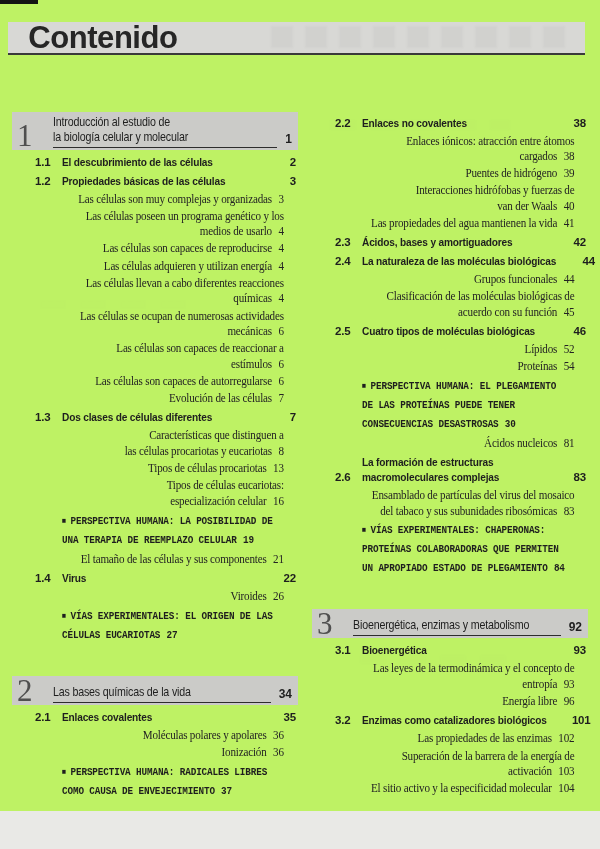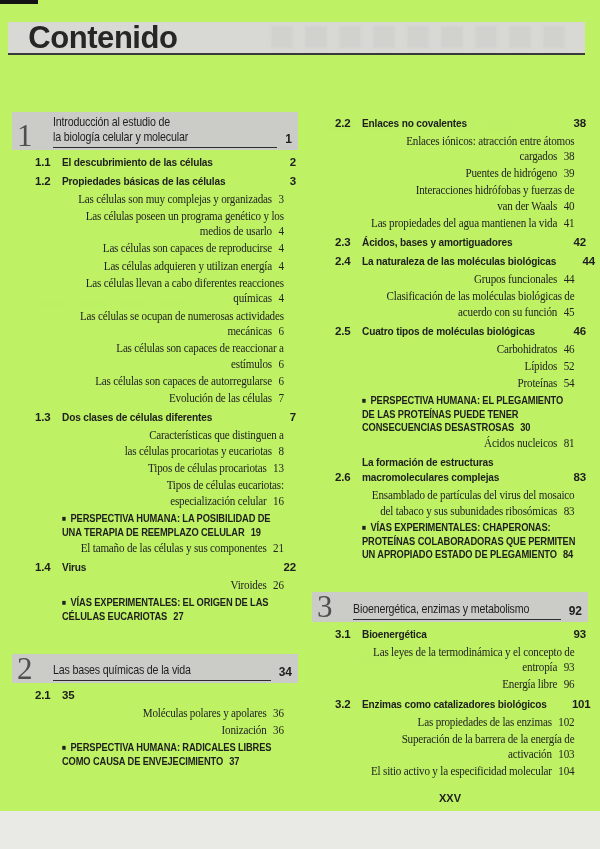--- a/index.html
+++ b/index.html
@@ -68,21 +68,21 @@
     margin:0 0 1.6px 40px;
     font-family:"Liberation Serif",serif;font-size:11.8px;line-height:15.6px;
     letter-spacing:-.2px;color:#232323;text-align:right;
   }
   .sub .line{transform:scaleX(.94);}
   .sub .pg{margin-left:7px;}
 
   
   .feature{
     margin:2px 0 2.5px 40px;
-    font-weight:bold;font-size:10.6px;line-height:13px;letter-spacing:-.15px;
+    font-weight:bold;font-size:10.6px;line-height:19px;letter-spacing:-.15px;font-family:Liberation Mono, monospace;
   }
   .feature .line{transform:scaleX(.88);}
   .feature .sq{display:inline-block;font-size:8px;margin-right:5px;transform:translateY(-1px);}
   .feature .pg{margin-left:7px;}
 
   
   .folio{margin-top:12px;text-align:center;padding-right:10px;font-weight:bold;font-size:11px;}
 
   
   .ghost{position:absolute;pointer-events:none;filter:blur(1.4px);opacity:.35;
@@ -205,20 +205,23 @@
           <span class="ch-num">2</span>
           <div class="ch-body">
             <div class="ch-title">
               <span class="line">Las bases químicas de la vida</span>
             </div>
             <span class="ch-page">34</span>
           </div>
         </div>
         <div class="section">
           <span class="sec-num">2.1</span>
+          <div class="sec-title">
+            <span class="line">Enlaces covalentes</span>
+          </div>
           <span class="sec-page">35</span>
         </div>
         <div class="sub">
           <span class="line">Moléculas polares y apolares<span class="pg">36</span></span>
         </div>
         <div class="sub">
           <span class="line">Ionización<span class="pg">36</span></span>
         </div>
         <div class="feature">
           <span class="line"><span class="sq">■</span>PERSPECTIVA HUMANA: RADICALES LIBRES</span>
@@ -267,23 +270,20 @@
         <div class="sub">
           <span class="line">Clasificación de las moléculas biológicas de</span>
           <span class="line">acuerdo con su función<span class="pg">45</span></span>
         </div>
         <div class="section">
           <span class="sec-num">2.5</span>
           <div class="sec-title">
             <span class="line">Cuatro tipos de moléculas biológicas</span>
           </div>
           <span class="sec-page">46</span>
-        </div>
-        <div class="sub">
-          <span class="line">Carbohidratos<span class="pg">46</span></span>
         </div>
         <div class="sub">
           <span class="line">Lípidos<span class="pg">52</span></span>
         </div>
         <div class="sub">
           <span class="line">Proteínas<span class="pg">54</span></span>
         </div>
         <div class="feature">
           <span class="line"><span class="sq">■</span>PERSPECTIVA HUMANA: EL PLEGAMIENTO</span>
           <span class="line">DE LAS PROTEÍNAS PUEDE TENER</span>

